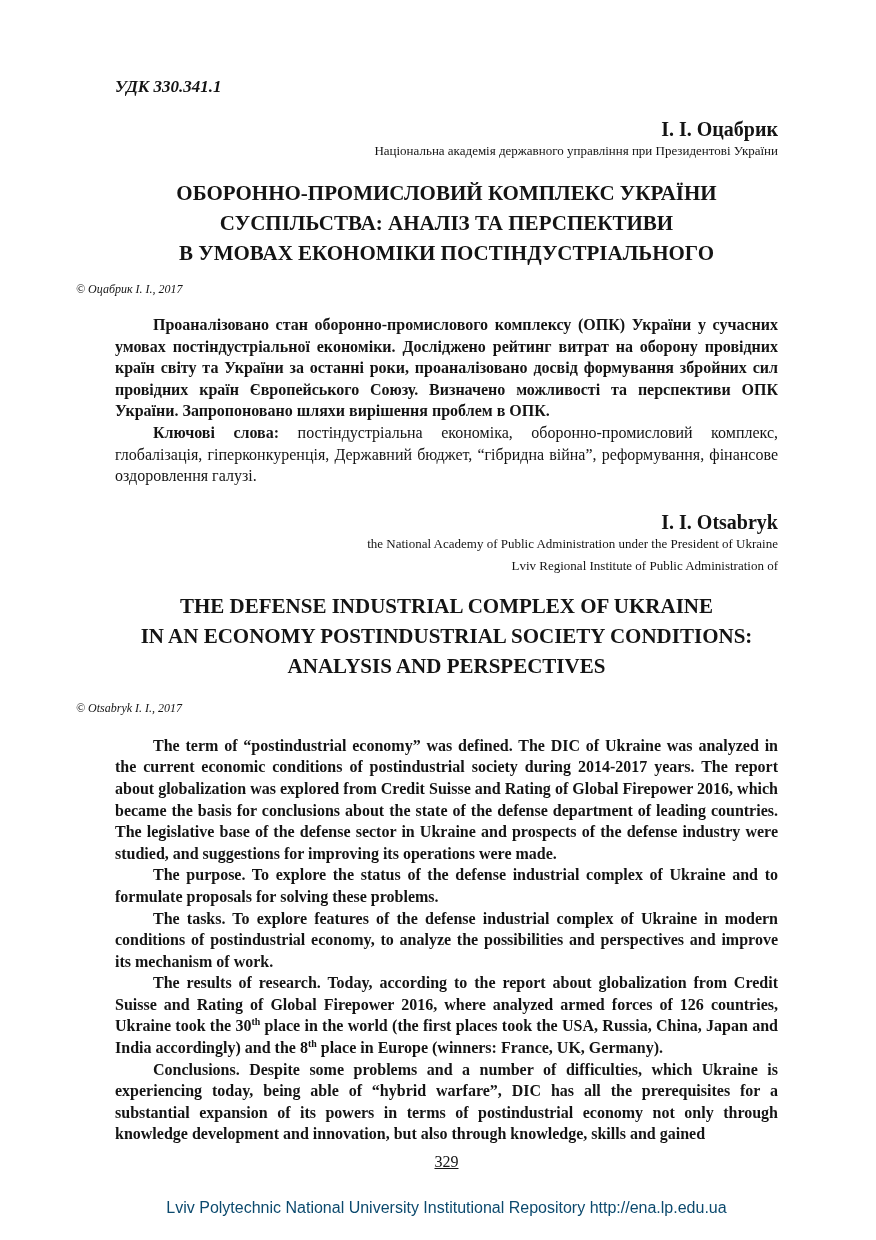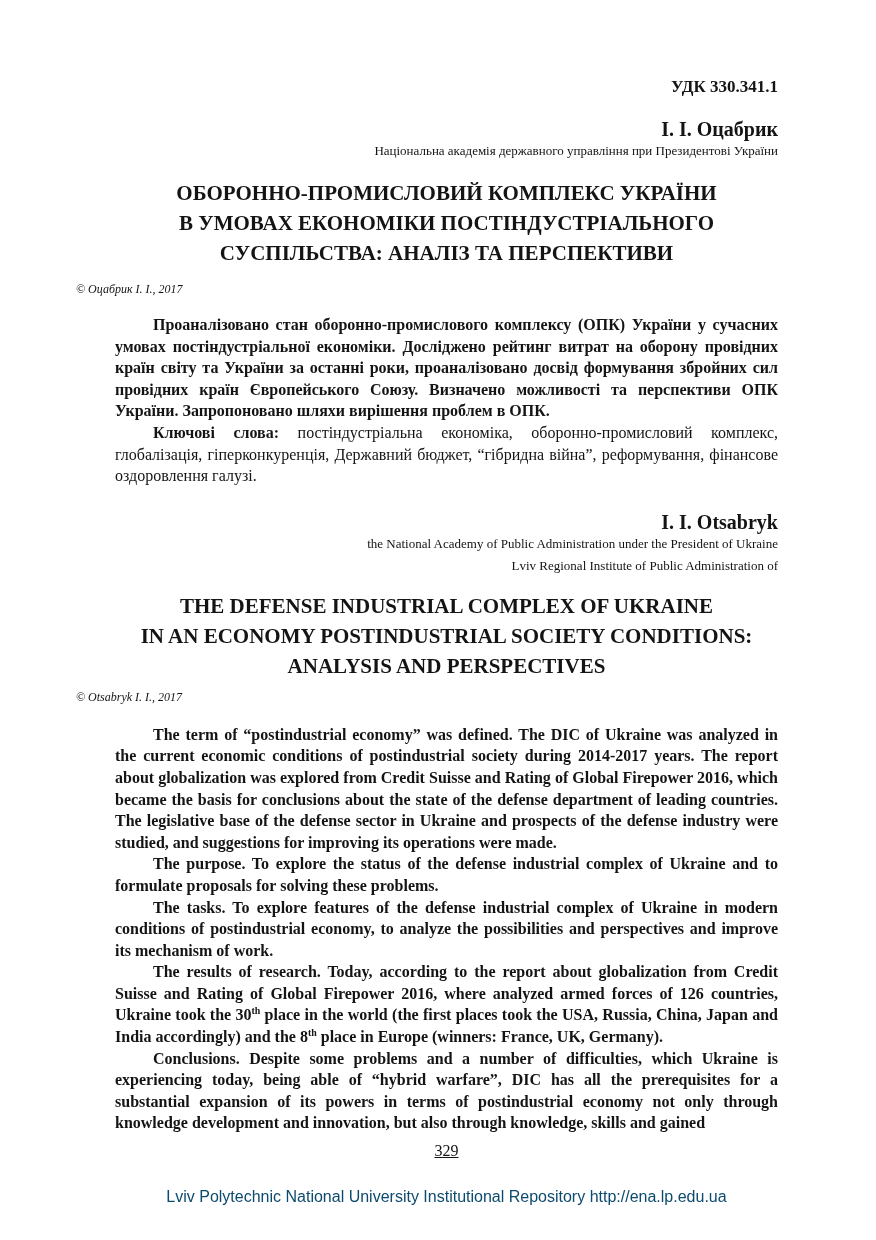--- a/index.html
+++ b/index.html
@@ -13,21 +13,21 @@
     font-family: "Liberation Serif", serif;
     padding: 76px 98px 0 115px;
     overflow: hidden;
   }
   .line { margin: 0; }
   .bold   { font-weight: bold; }
   .udc {
     font-weight: bold;
     font-size: 17px;
     line-height: 22px;
-    text-align: right;
+    font-style: italic;
   }
   .author-line {
     font-weight: bold;
     font-size: 20px;
     line-height: 22px;
     text-align: right;
   }
   .affil-line {
     font-size: 13px;
     line-height: 22px;
@@ -56,21 +56,21 @@
     font-size: 0.62em;
     vertical-align: super;
     line-height: 0;
   }
   .mt-author-ua { margin-top: 20px; }
   .mt-title-ua  { margin-top: 16px; text-align: center; }
   .mt-copy-ua   { margin-top: 10px; }
   .mt-abstract  { margin-top: 14px; }
   .mt-author-en { margin-top: 24px; }
   .mt-title-en  { margin-top: 14px; }
-  .mt-copy-en   { margin-top: 5px; }
+  .mt-copy-en   { margin-top: 16px; }
   .mt-para1     { margin-top: 16px; }
   .page-number {
     margin-top: 6px;
     text-align: center;
     font-size: 16px;
     line-height: 22px;
     text-decoration: underline;
   }
   .repo-footer {
     margin-top: 24px;
@@ -85,22 +85,22 @@
 
 <div class="page">
 
   <div class="udc line">УДК 330.341.1</div>
 
   <div class="author-line mt-author-ua">І. І. Оцабрик</div>
   <div class="affil-line">Національна академія державного управління при Президентові України</div>
 
   <div class="title-block mt-title-ua">
     <div>ОБОРОННО-ПРОМИСЛОВИЙ КОМПЛЕКС УКРАЇНИ</div>
+    <div>СУСПІЛЬСТВА: АНАЛІЗ ТА ПЕРСПЕКТИВИ</div>
     <div>В УМОВАХ ЕКОНОМІКИ ПОСТІНДУСТРІАЛЬНОГО</div>
-    <div>СУСПІЛЬСТВА: АНАЛІЗ ТА ПЕРСПЕКТИВИ</div>
   </div>
 
   <div class="copyright mt-copy-ua">© Оцабрик І. І., 2017</div>
 
   <p class="body-par bold mt-abstract">Проаналізовано стан оборонно-промислового комплексу (ОПК) України у сучасних умовах постіндустріальної економіки. Досліджено рейтинг витрат на оборону провідних країн світу та України за останні роки, проаналізовано досвід формування збройних сил провідних країн Європейського Союзу. Визначено можливості та перспективи ОПК України. Запропоновано шляхи вирішення проблем в ОПК.</p>
 
   <p class="body-par"><span class="bold">Ключові слова:</span><span> постіндустріальна економіка, оборонно-промисловий комплекс, глобалізація, гіперконкуренція, Державний бюджет, “гібридна війна”, реформування, фінансове оздоровлення галузі.</span></p>
 
   <div class="author-line mt-author-en">I. I. Otsabryk</div>
   <div class="affil-line">the National Academy of Public Administration under the President of Ukraine</div>

